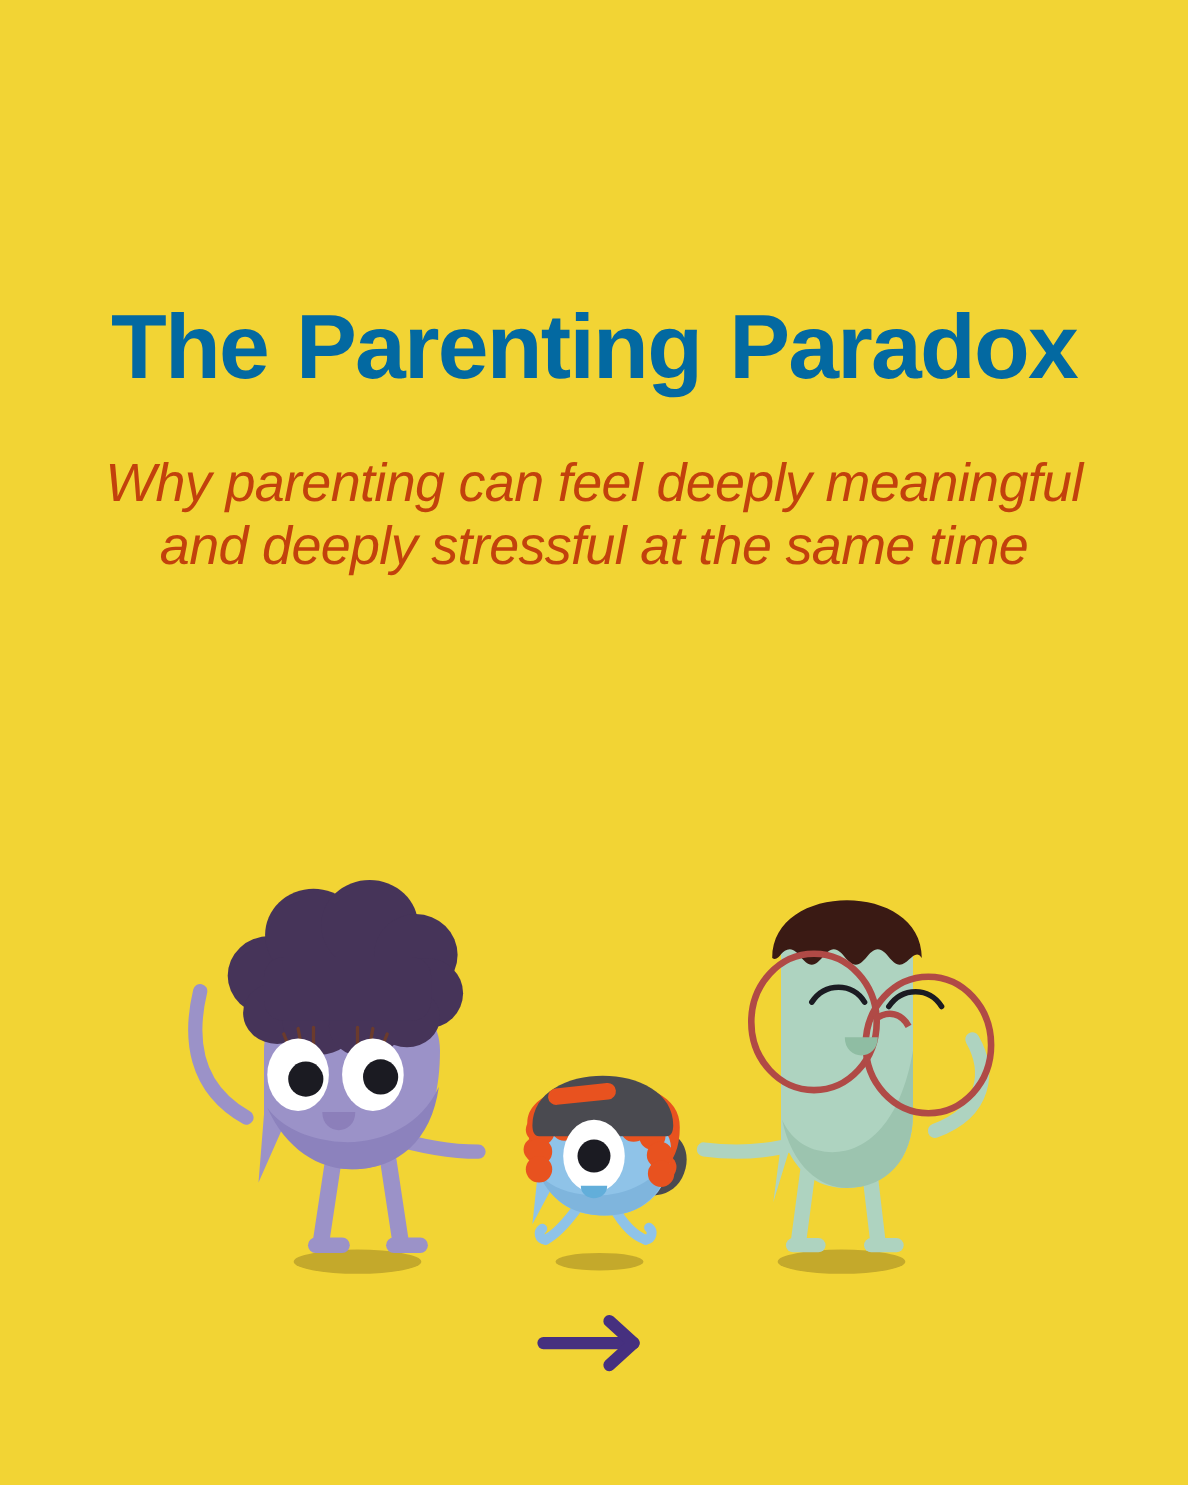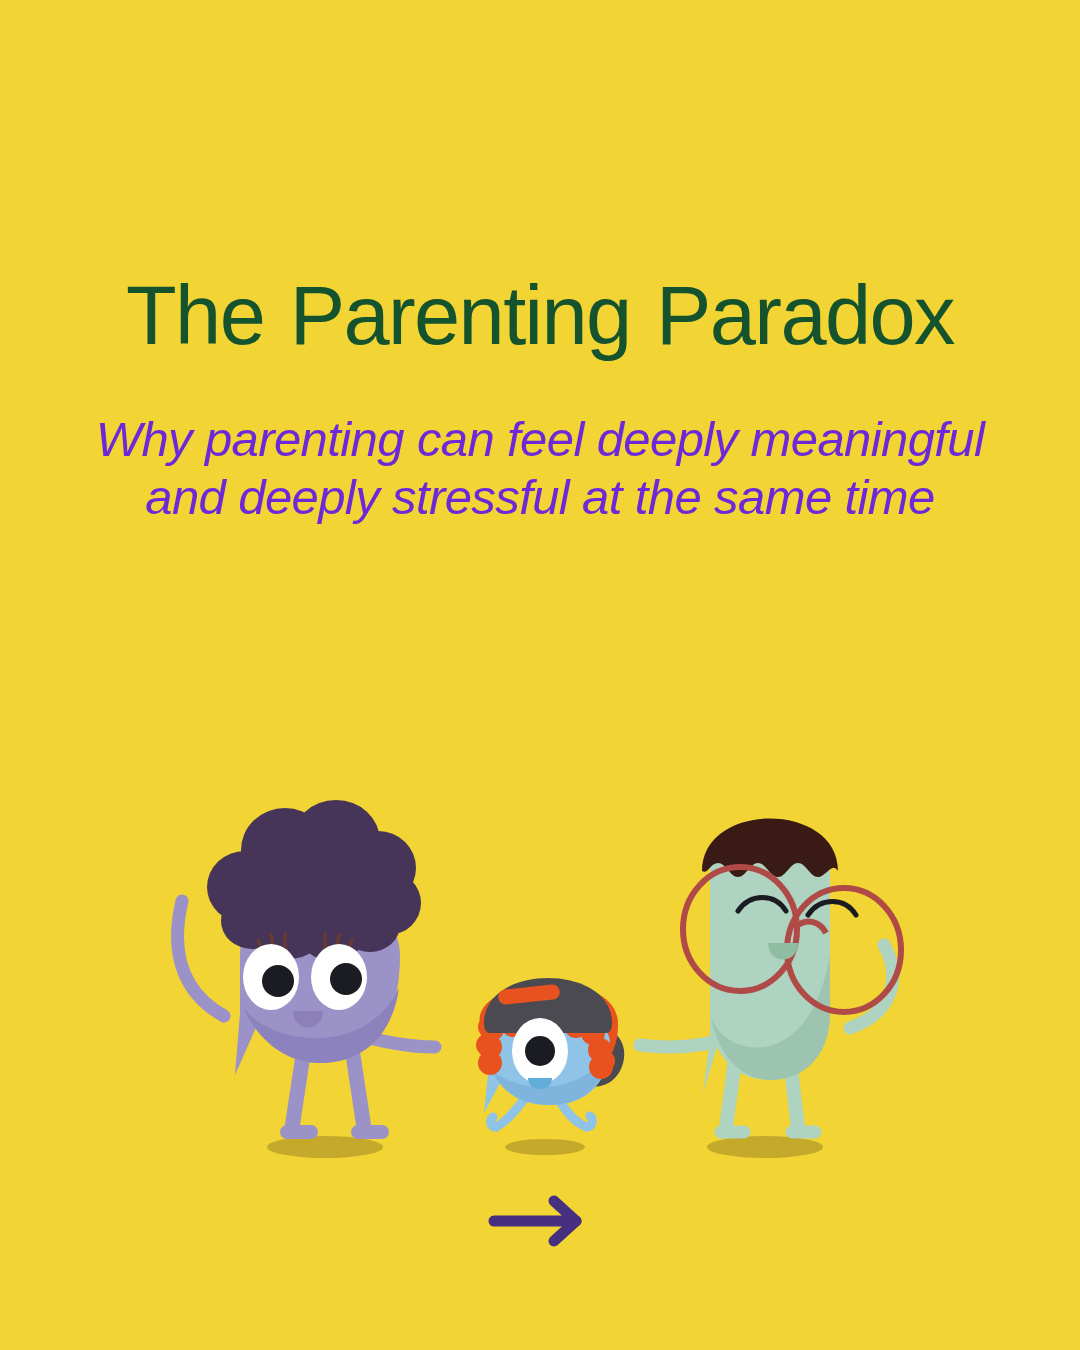--- a/index.html
+++ b/index.html
@@ -25,36 +25,36 @@
     width: 1080px;
     text-align: center;
   }
 
   .title {
     margin: 0;
     padding: 0 60px;
     font-family: "Liberation Sans", sans-serif;
     font-size: 83px;
     line-height: 0.99;
-    font-weight: 400;
+    font-weight: 700;
     letter-spacing: -1.6px;
-    color: #14532d;
+    color: #0369a1;
     word-spacing: 4px;
   }
 
   .subtitle {
     margin: 0;
     padding: 54px 70px 0 70px;
     font-family: "Liberation Sans", sans-serif;
     font-size: 49px;
     line-height: 1.18;
     font-weight: 400;
     font-style: italic;
     letter-spacing: -0.6px;
-    color: #6d28d9;
+    color: #c2410c;
   }
 
   
   .illustration {
     position: absolute;
     left: 140px;
     top: 775px;
     width: 800px;
     height: 410px;
   }

